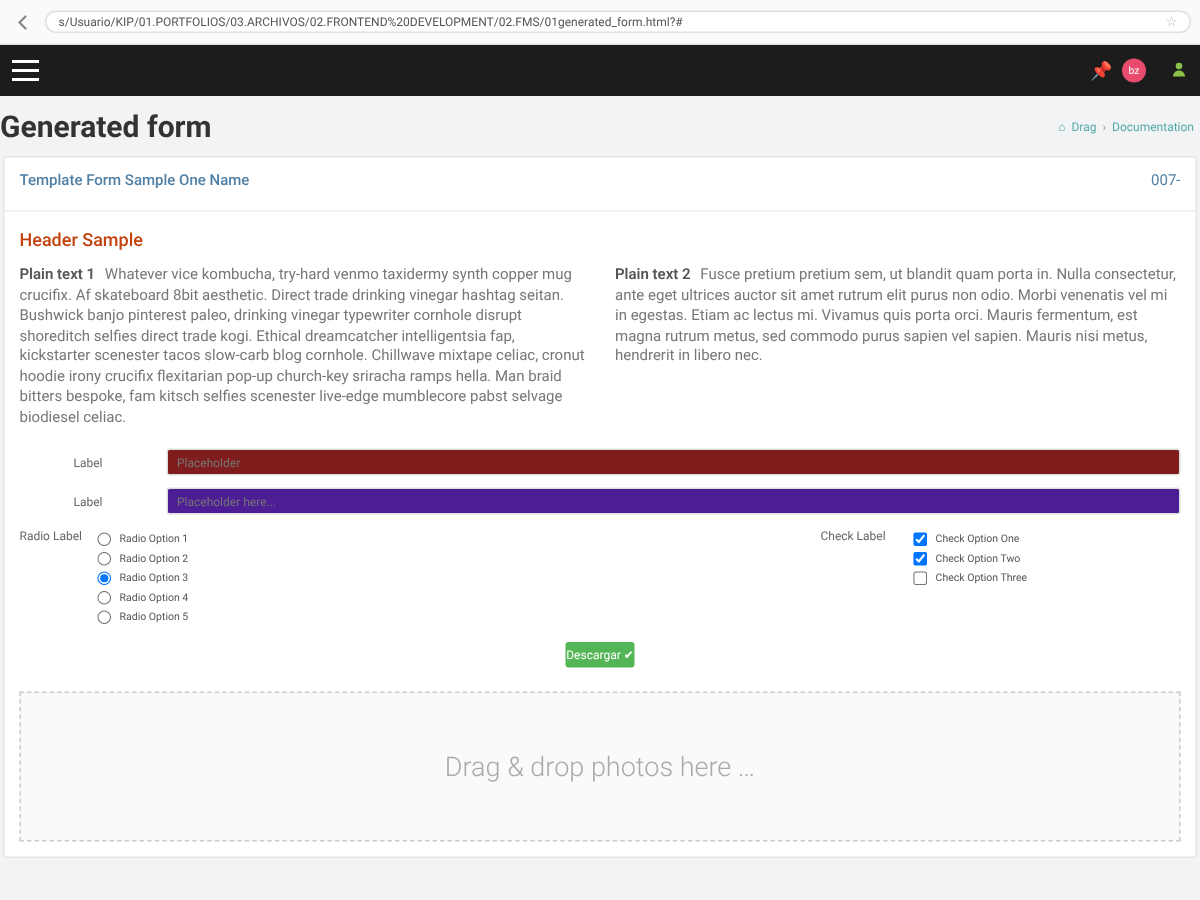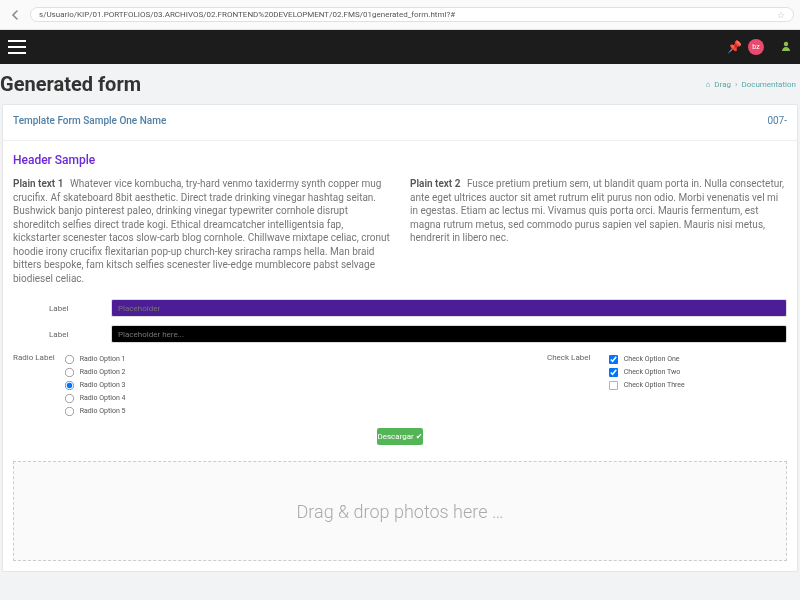--- a/index.html
+++ b/index.html
@@ -27,29 +27,29 @@
   .title-row .crumbs { margin-left:auto; font-size:8px; color:#5aa; display:flex; align-items:center; gap:4px; }
   .title-row .crumbs .home-ic { color:#5aa; }
   .title-row .crumbs .sep { color:#999; }
 
   .panel { background:#fff; margin: 0 2px 12px 2px; border:1px solid #e5e5e5; border-radius:2px; }
 
   .meta-row { display:flex; padding: 10px 10px 14px 10px; border-bottom: 1px solid #eee;}
   .meta-row .tmpl { font-size: 10px; color:#4f7fa4; font-weight:500;}
   .meta-row .right { margin-left:auto; font-size:10px; color:#4f7fa4;}
 
-  .section-title { font-size: 12px; font-weight:500; color:#6d28d9; padding: 12px 10px 6px 10px; }
+  .section-title { font-size: 12px; font-weight:500; color:#c2410c; padding: 12px 10px 6px 10px; }
   .two-col { display:flex; gap: 20px; padding: 4px 10px 10px 10px; }
   .col { flex:1; font-size:10px; color:#777; line-height:1.35; }
   .col .lbl { font-weight:600; color:#555; margin-right:4px;}
 
   .form-row { display:flex; align-items:center; padding: 4px 10px; gap:8px; }
   .form-row .flbl { width: 90px; font-size:8px; color:#666;padding-left:36px; }
-  .form-row input[type=text] { flex:1; height:18px; border:1px solid #ddd; border-radius:2px; background:#000000; font-size:8px; padding:0 6px; color:#999; }
-  .form-row input[type=text].gray { background:#4c1d95; }
+  .form-row input[type=text] { flex:1; height:18px; border:1px solid #ddd; border-radius:2px; background:#4c1d95; font-size:8px; padding:0 6px; color:#999; }
+  .form-row input[type=text].gray { background:#7f1d1d; }
 
   .radio-check-row { display:flex; padding:6px 10px 4px 10px; gap:20px; }
   .radio-group, .check-group { display:flex; }
   .radio-group .flbl, .check-group .flbl { width:50px; font-size:8px; color:#666; }
   .opts { font-size:7px; color:#555; line-height:1.5; }
   .opts label { display:block; }
   .opts input { transform: scale(0.7); margin-right:2px; vertical-align:middle;}
   .check-group { margin-left:auto; width: 240px;}
   .check-group .flbl { width:60px;}
 

